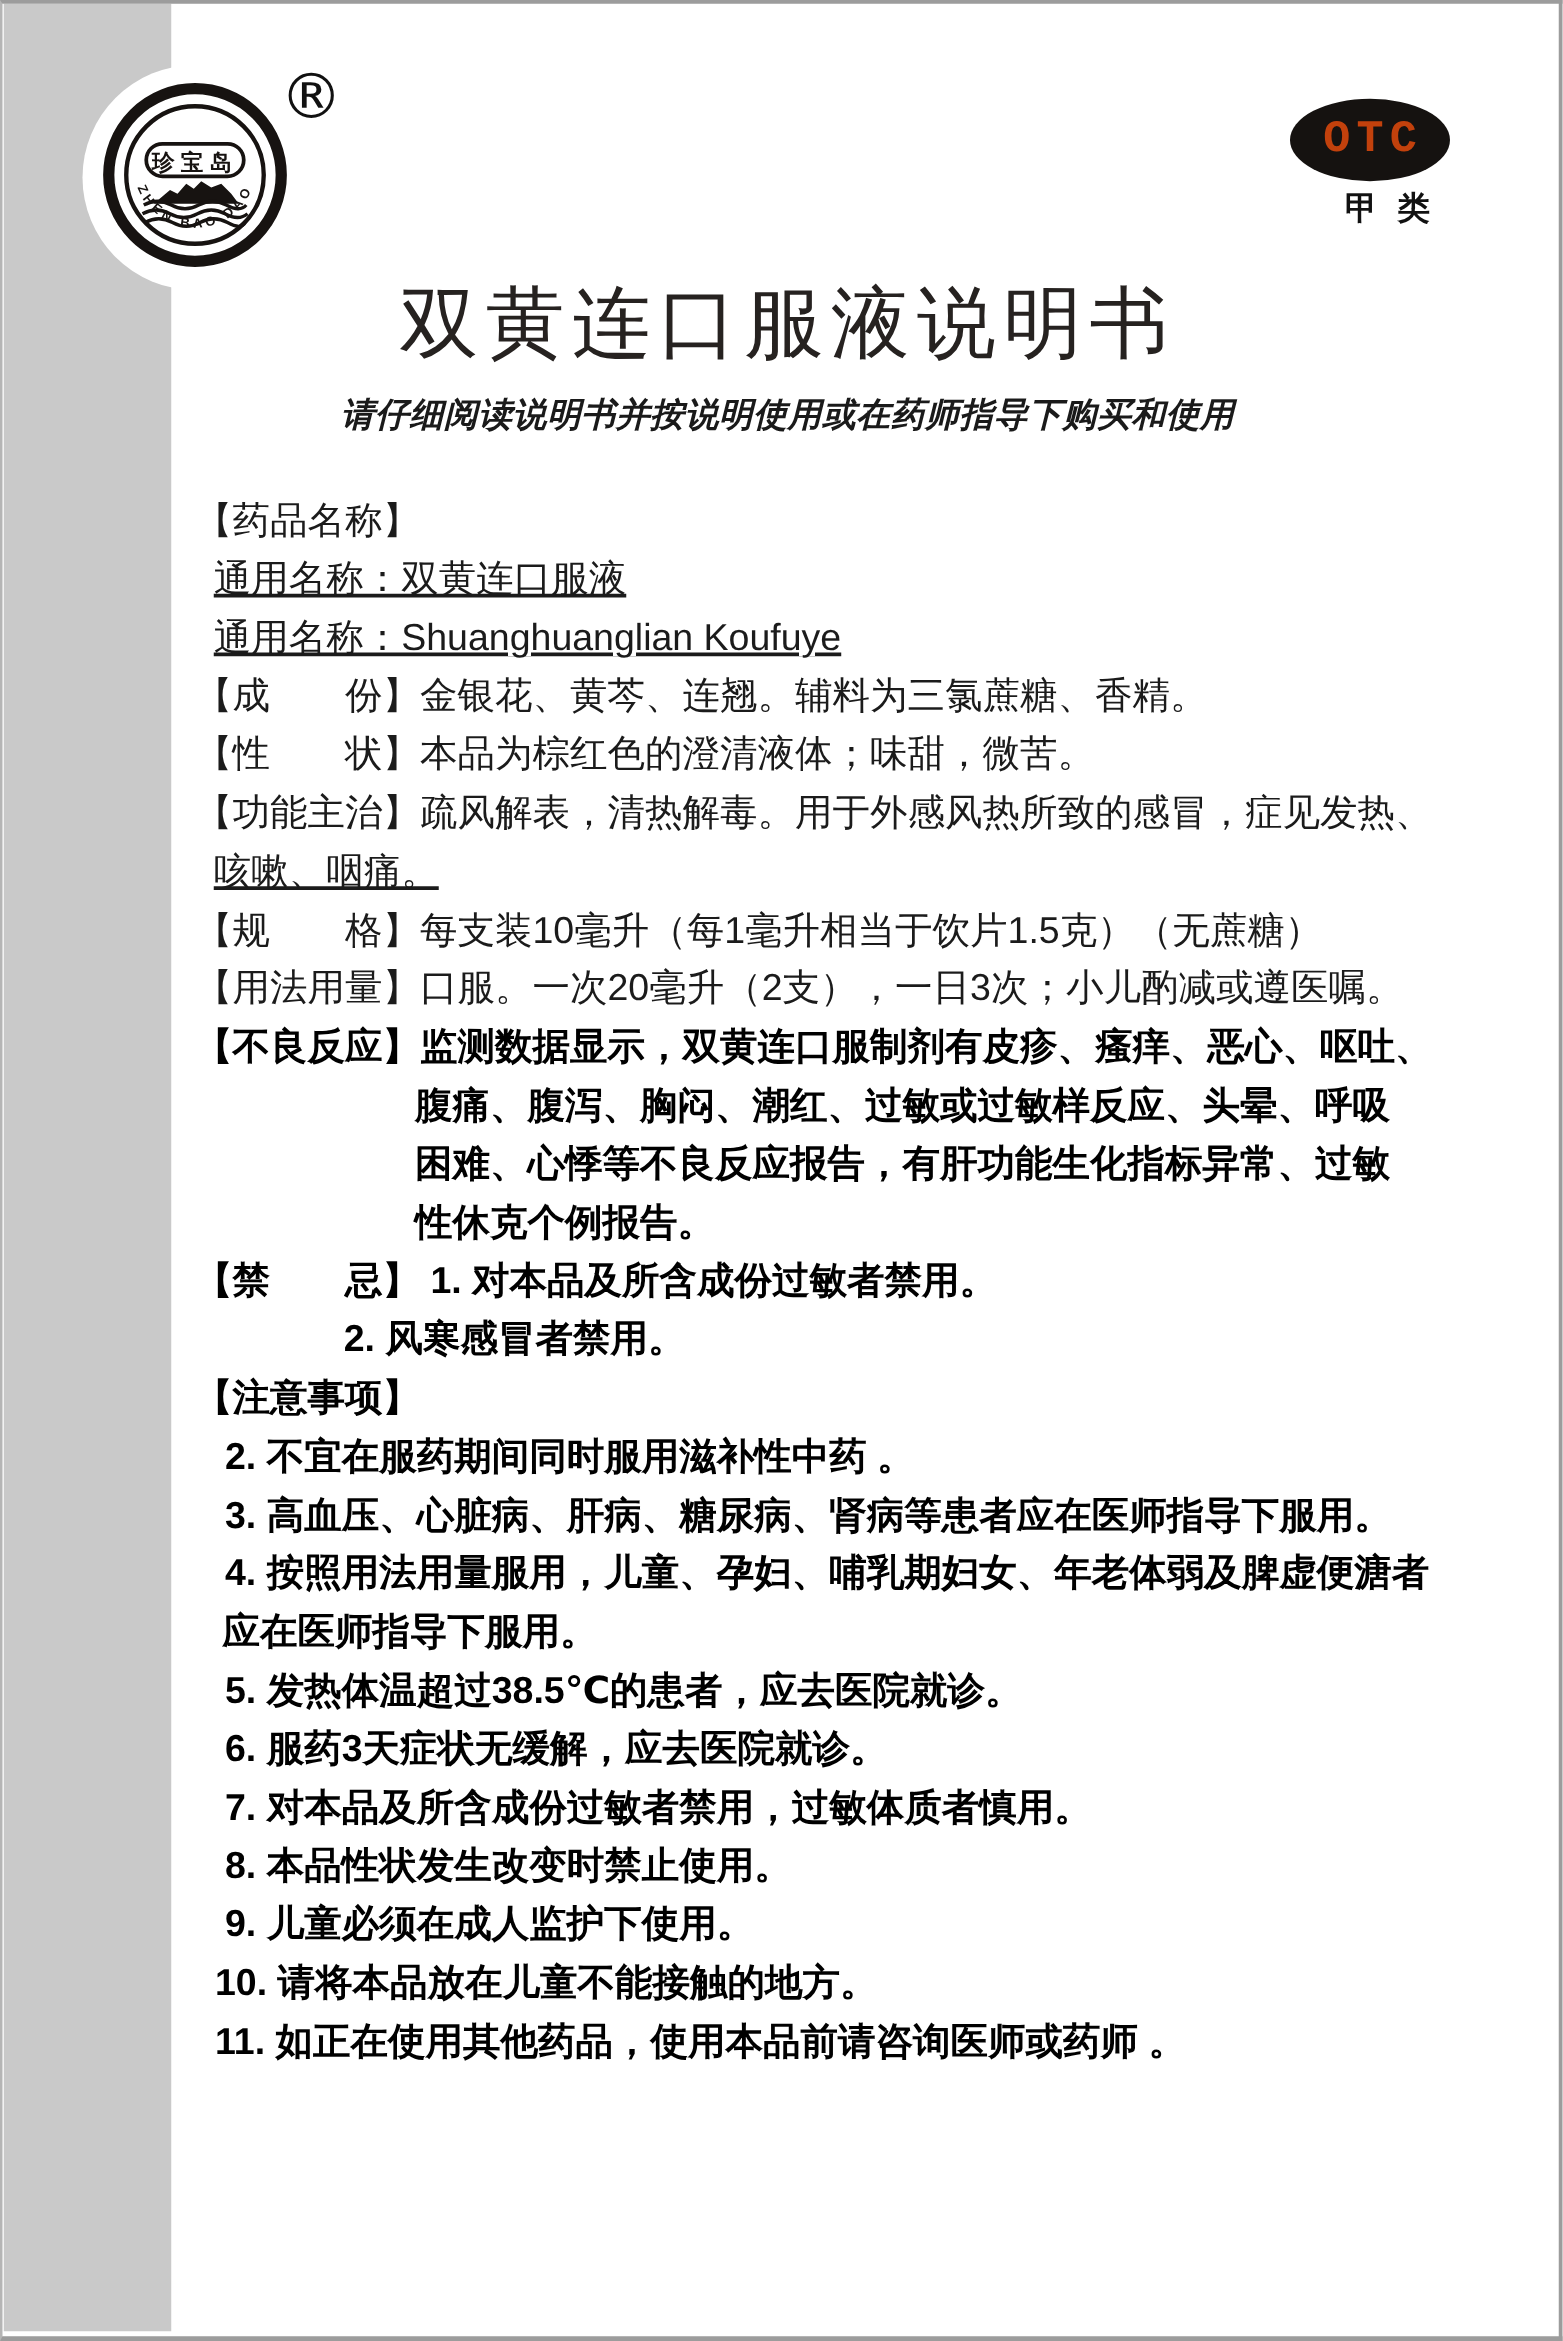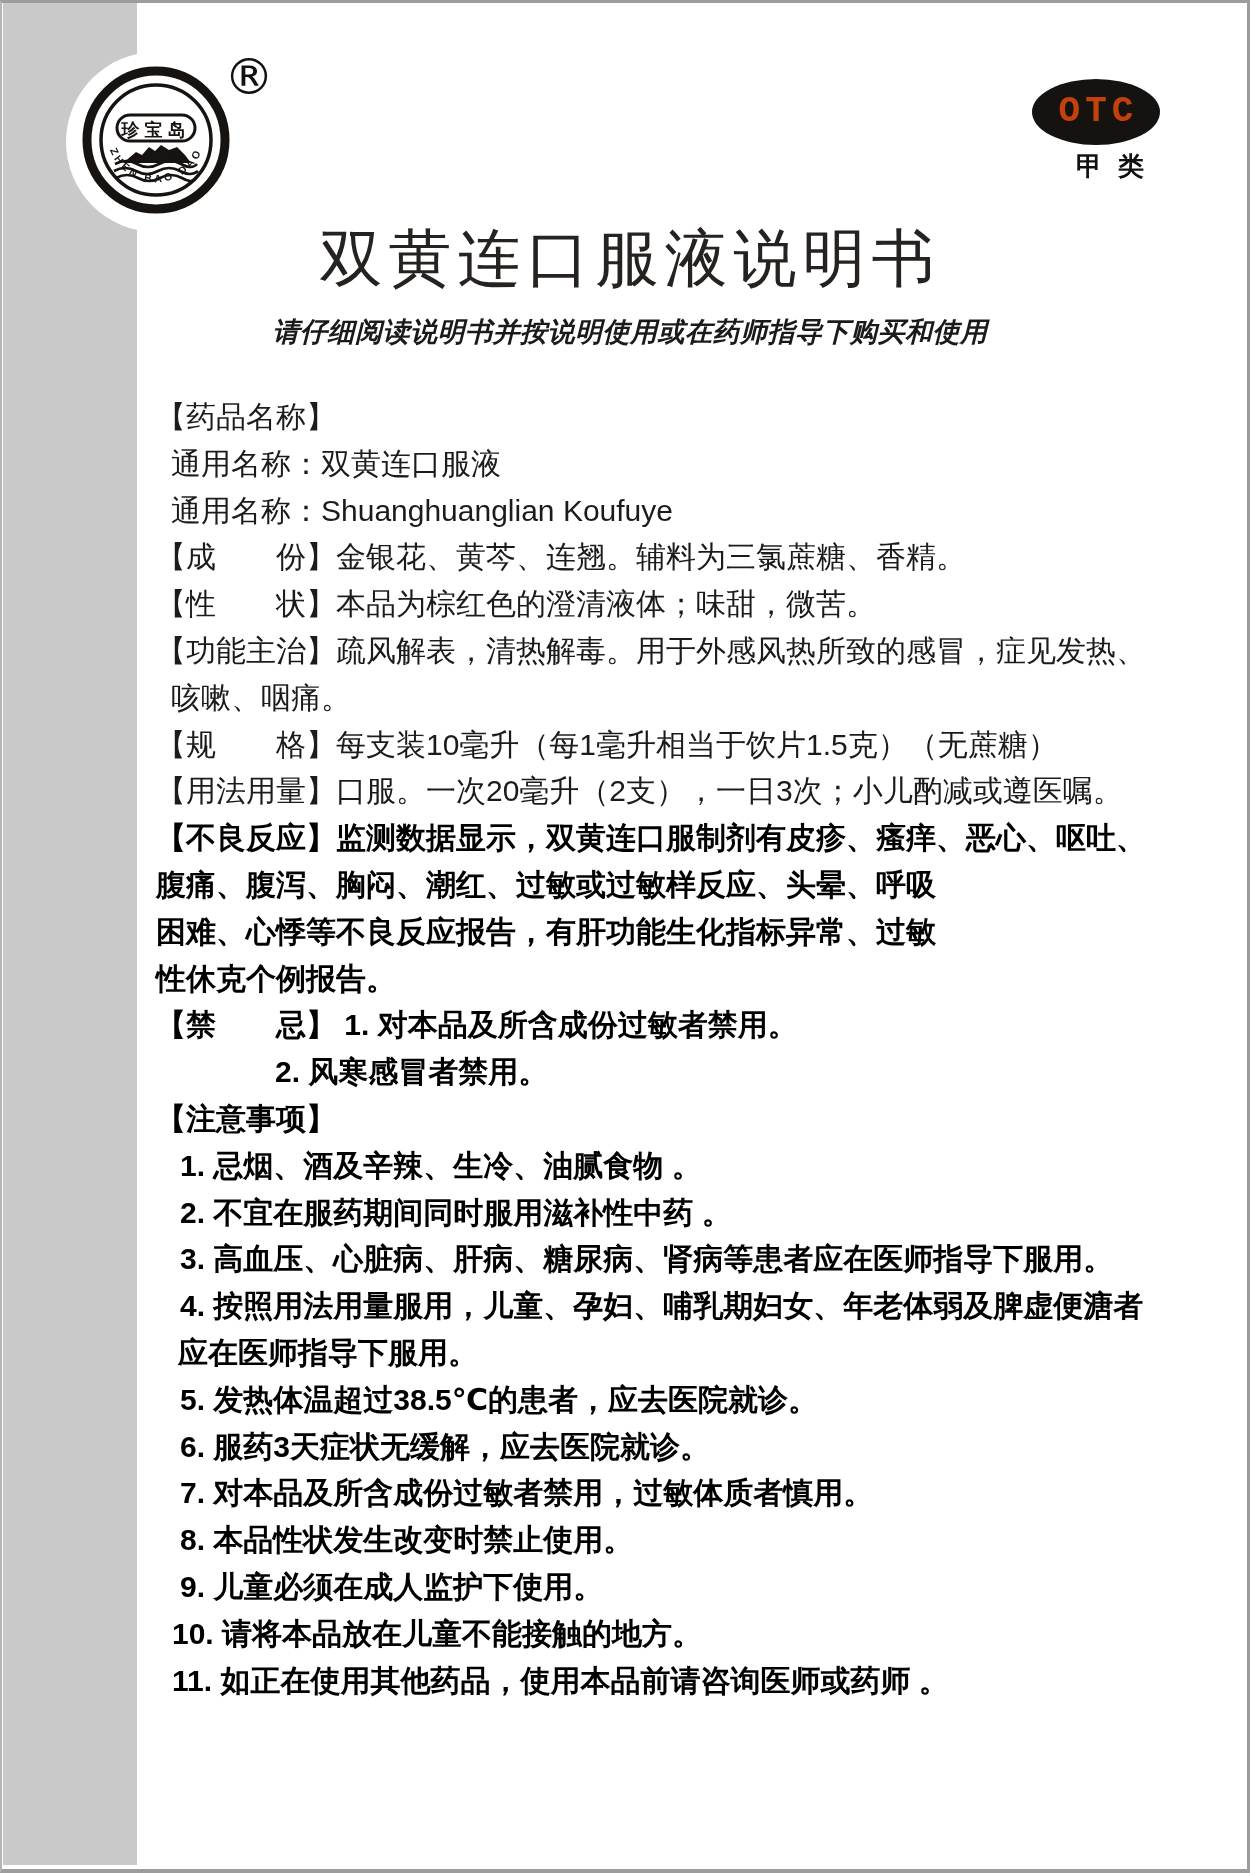--- a/index.html
+++ b/index.html
@@ -48,22 +48,22 @@
   .doc-subtitle{
     position:absolute;left:0;top:314px;width:100%;
     font-size:27px;font-weight:700;color:#1a1a1a;letter-spacing:0.5px;white-space:nowrap;font-style:italic;
   }
   .leaflet-body{position:absolute;left:156px;top:394px;width:1030px;z-index:2;}
   .ln{
     font-size:30px;line-height:46.8px;height:46.8px;white-space:nowrap;
     color:#1b1b1b;font-weight:400;
   }
   .ln.bold{font-weight:700;color:#000;}
-  .ln.sub{margin-left:15px;}
-  .ln.hang{}
+  .ln.sub{margin-left:15px;text-decoration:underline;}
+  .ln.hang{margin-left:176px;}
   .ln.jin2{margin-left:119px;}
   .ln.num{margin-left:24px;}
   .ln.num-wide{margin-left:16px;}
   .ln.cont4{margin-left:22px;}
 </style>
 </head>
 <body>
 
 <div class="sidebar"></div>
 <div class="page-border"></div>
@@ -109,21 +109,20 @@
   <div class="ln sub">咳嗽、咽痛。</div>
   <div class="ln">【规　　格】每支装10毫升（每1毫升相当于饮片1.5克）（无蔗糖）</div>
   <div class="ln">【用法用量】口服。一次20毫升（2支），一日3次；小儿酌减或遵医嘱。</div>
   <div class="ln bold">【不良反应】监测数据显示，双黄连口服制剂有皮疹、瘙痒、恶心、呕吐、</div>
   <div class="ln bold hang">腹痛、腹泻、胸闷、潮红、过敏或过敏样反应、头晕、呼吸</div>
   <div class="ln bold hang">困难、心悸等不良反应报告，有肝功能生化指标异常、过敏</div>
   <div class="ln bold hang">性休克个例报告。</div>
   <div class="ln bold">【禁　　忌】 1. 对本品及所含成份过敏者禁用。</div>
   <div class="ln bold jin2">2. 风寒感冒者禁用。</div>
   <div class="ln bold">【注意事项】</div>
-  <div class="ln bold num">1. 忌烟、酒及辛辣、生冷、油腻食物 。</div>
   <div class="ln bold num">2. 不宜在服药期间同时服用滋补性中药 。</div>
   <div class="ln bold num">3. 高血压、心脏病、肝病、糖尿病、肾病等患者应在医师指导下服用。</div>
   <div class="ln bold num">4. 按照用法用量服用，儿童、孕妇、哺乳期妇女、年老体弱及脾虚便溏者</div>
   <div class="ln bold cont4">应在医师指导下服用。</div>
   <div class="ln bold num">5. 发热体温超过38.5℃的患者，应去医院就诊。</div>
   <div class="ln bold num">6. 服药3天症状无缓解，应去医院就诊。</div>
   <div class="ln bold num">7. 对本品及所含成份过敏者禁用，过敏体质者慎用。</div>
   <div class="ln bold num">8. 本品性状发生改变时禁止使用。</div>
   <div class="ln bold num">9. 儿童必须在成人监护下使用。</div>
   <div class="ln bold num-wide">10. 请将本品放在儿童不能接触的地方。</div>

